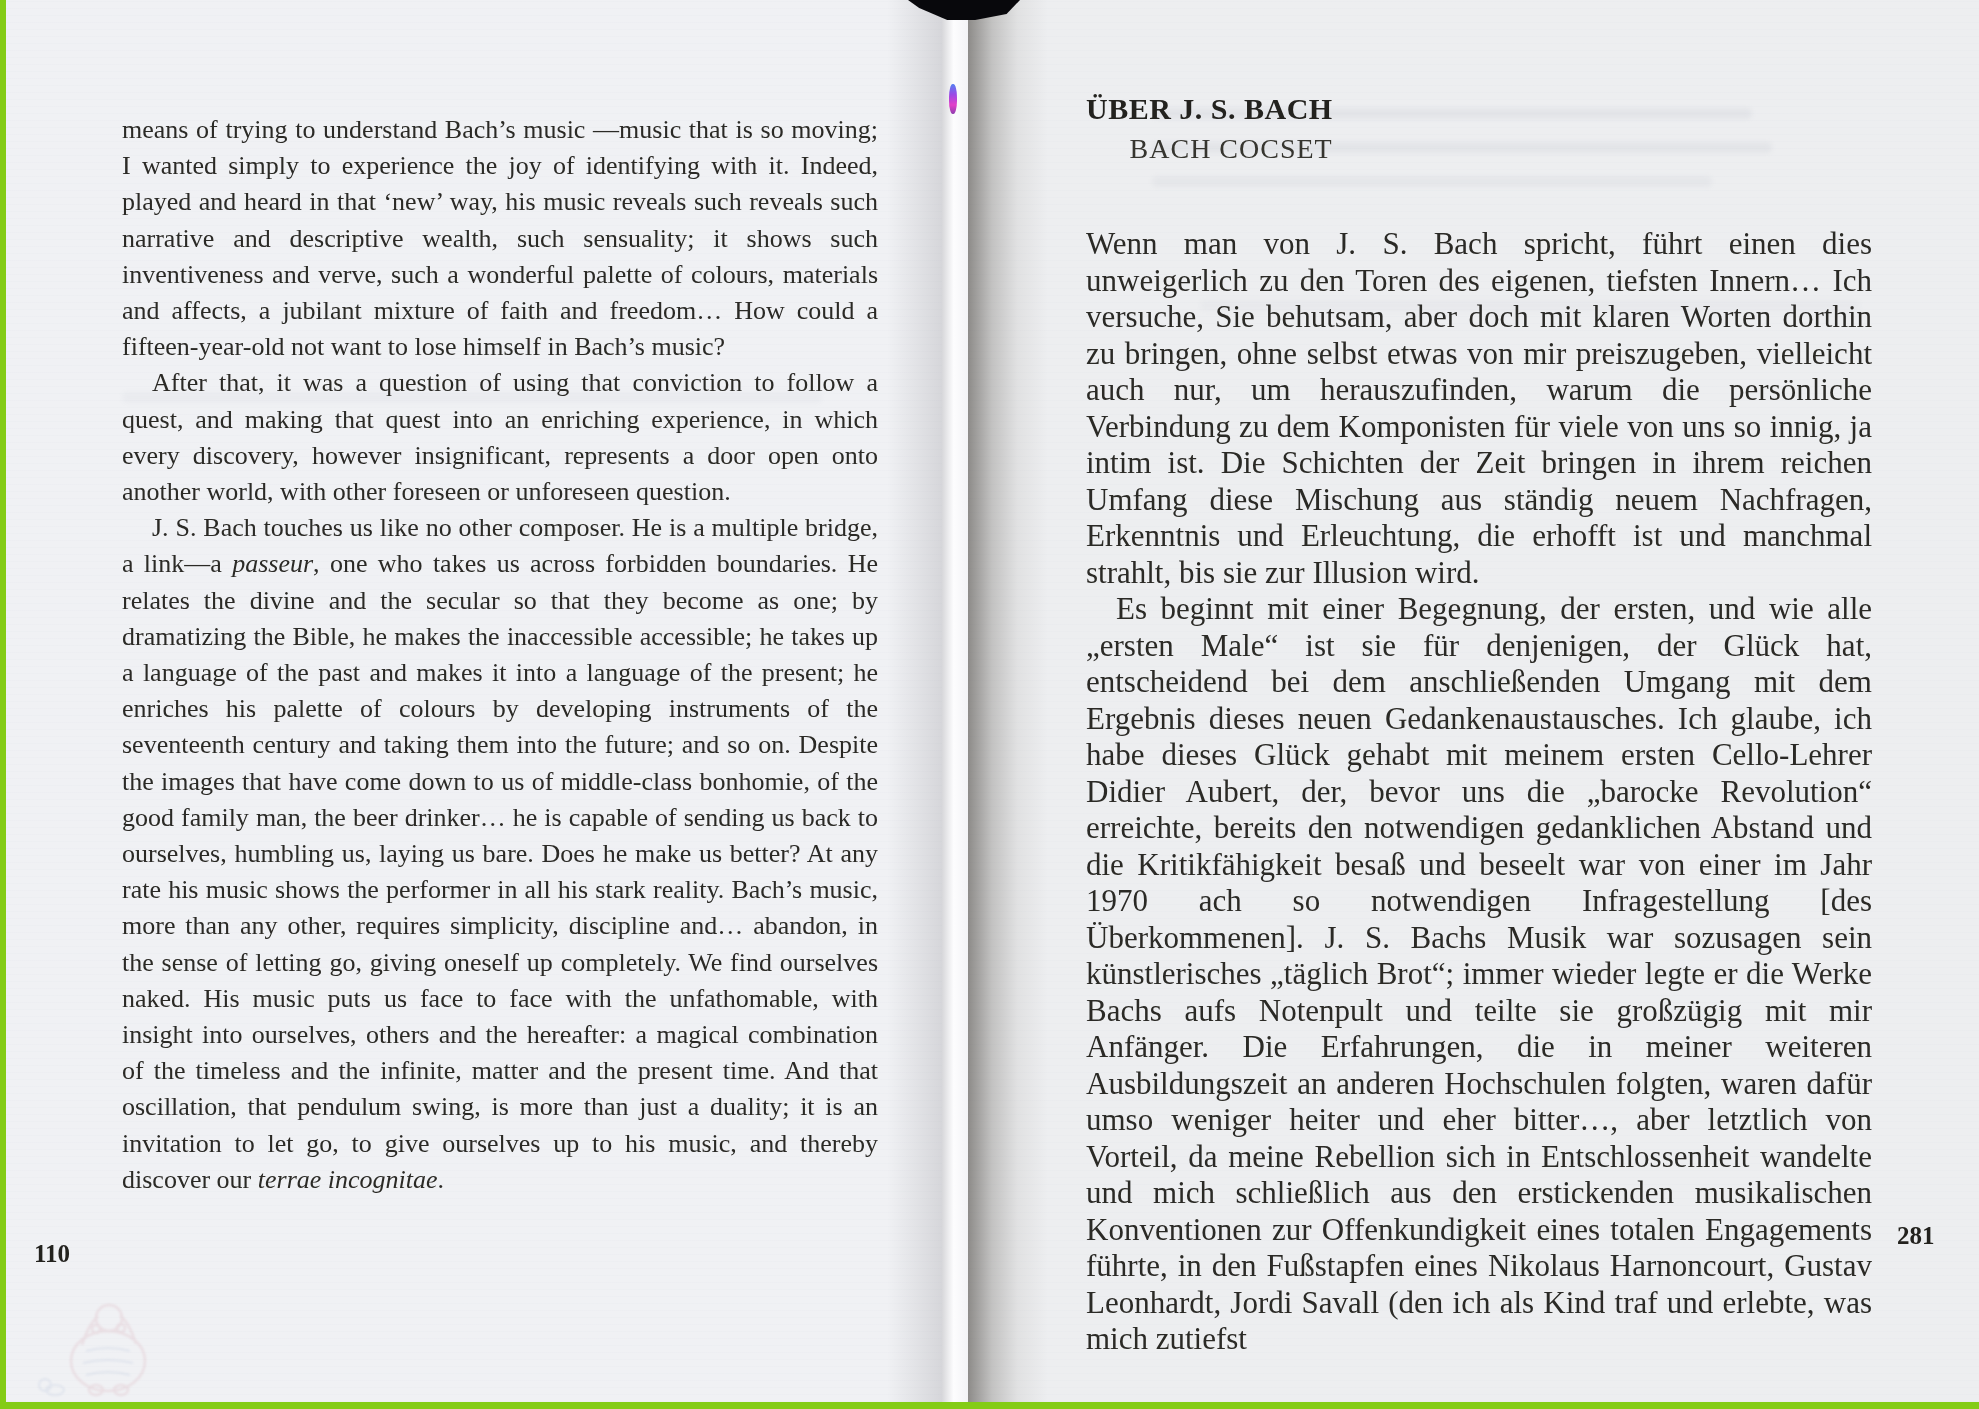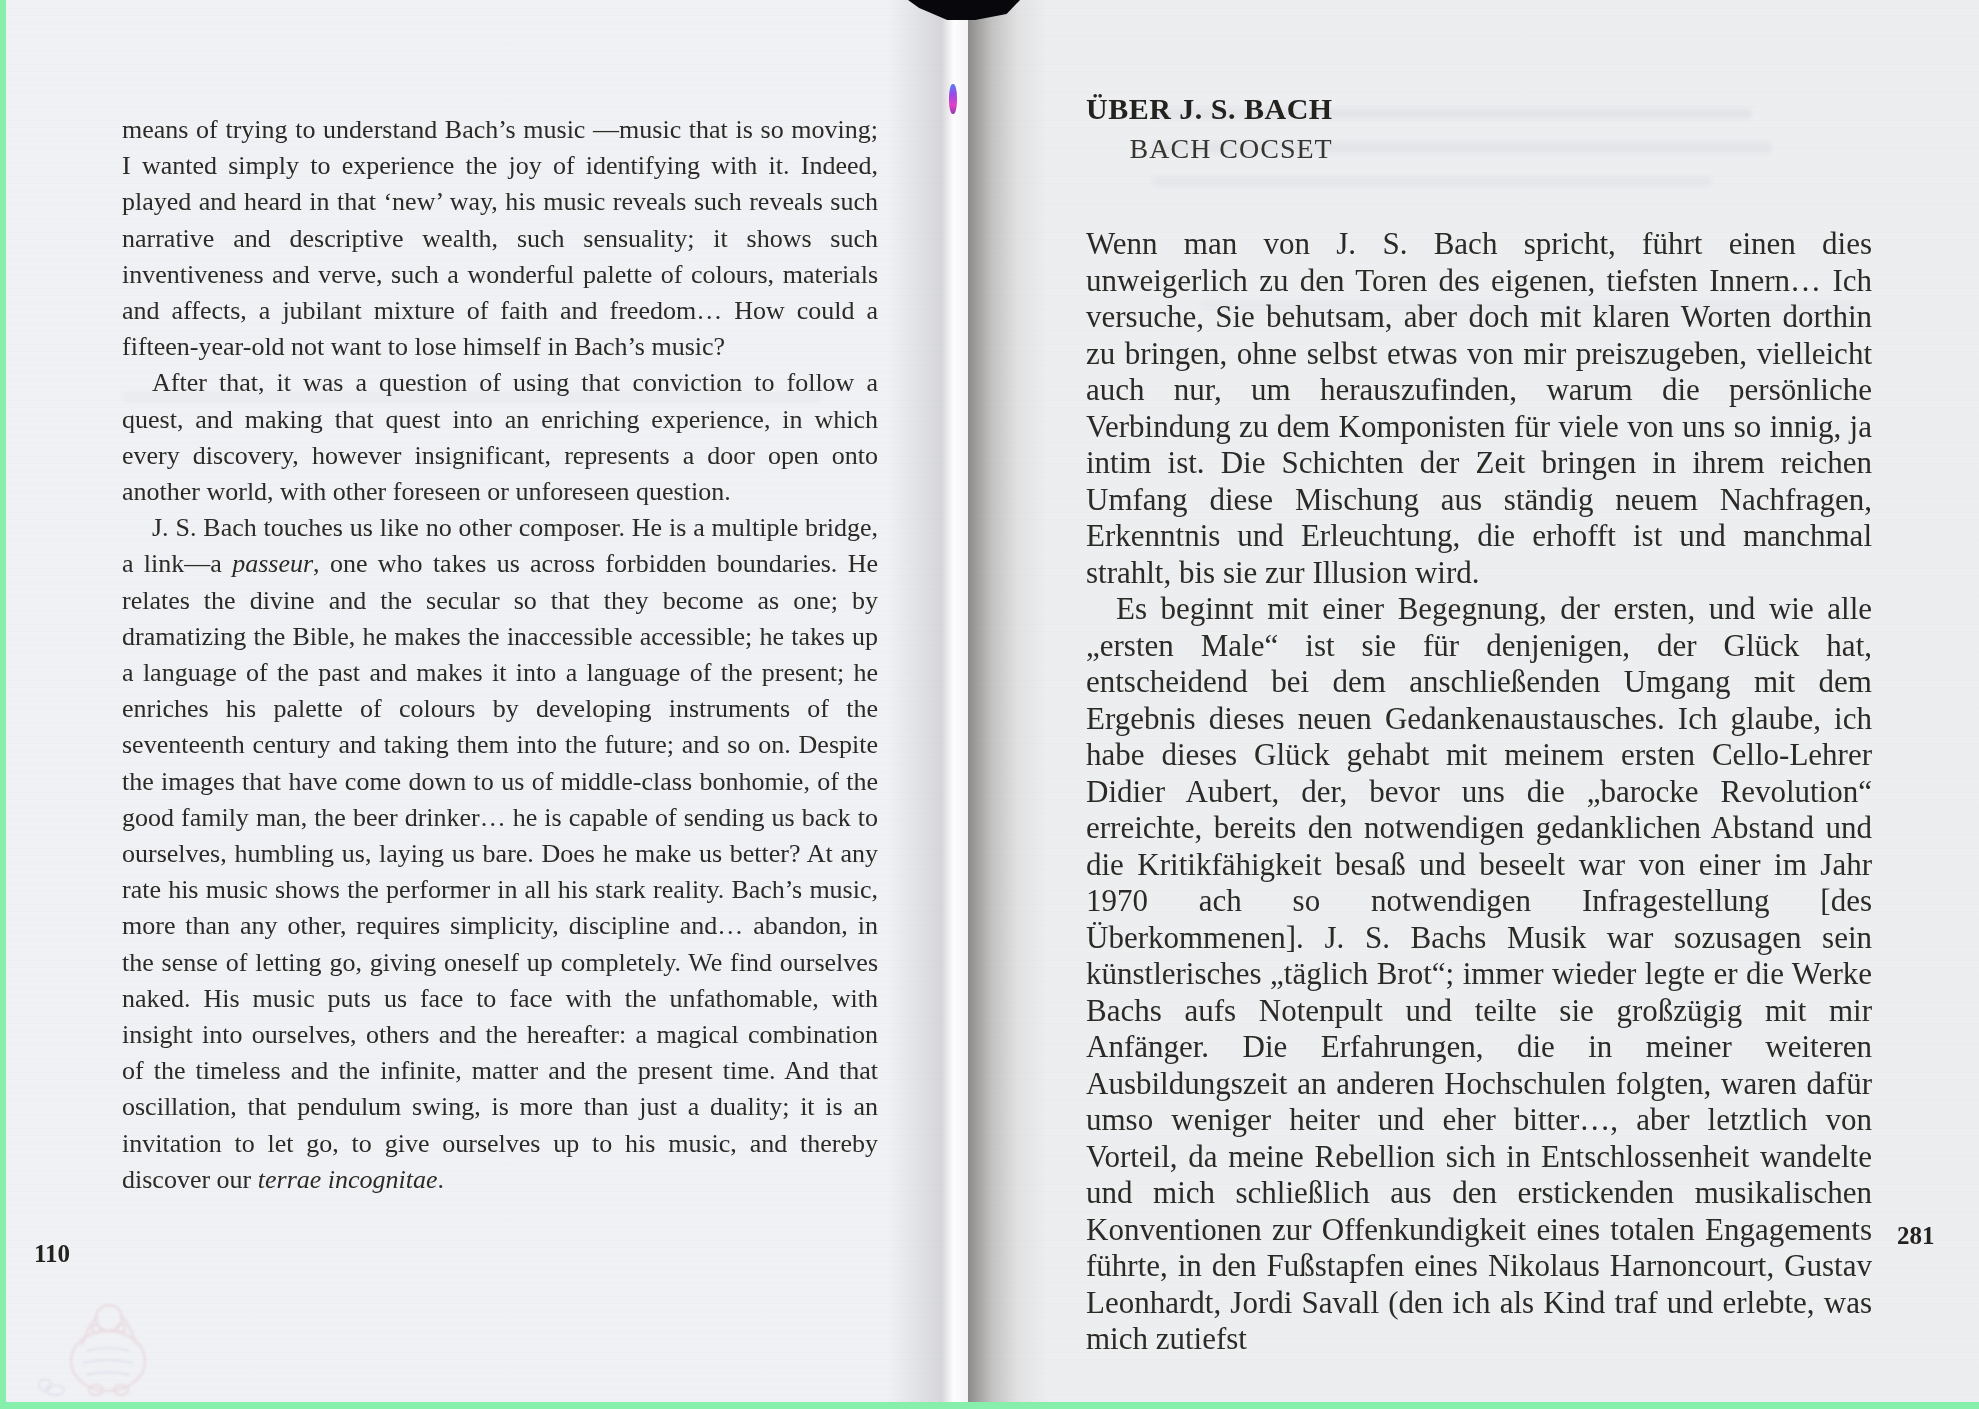--- a/index.html
+++ b/index.html
@@ -1,19 +1,19 @@
 <!DOCTYPE html>
 <html><head>
 <meta charset="utf-8">
 <style>
   html,body{margin:0;padding:0;background:#0a0a10;}
   #scan{
     position:relative;
     width:1979px;height:1409px;
-    background:#86efac;
+    background:#84cc16;
     overflow:hidden;
     font-family:"Liberation Serif","DejaVu Serif",serif;
     color:#2b2a26;
   }
   .page{
     position:absolute;top:0;height:1402px;
     background-color:#f0f1f4;
     background-image:repeating-linear-gradient(0deg,
       rgba(214,218,226,0.10) 0px, rgba(214,218,226,0.10) 1px,
       rgba(255,255,255,0)   1px, rgba(255,255,255,0)   7px);

